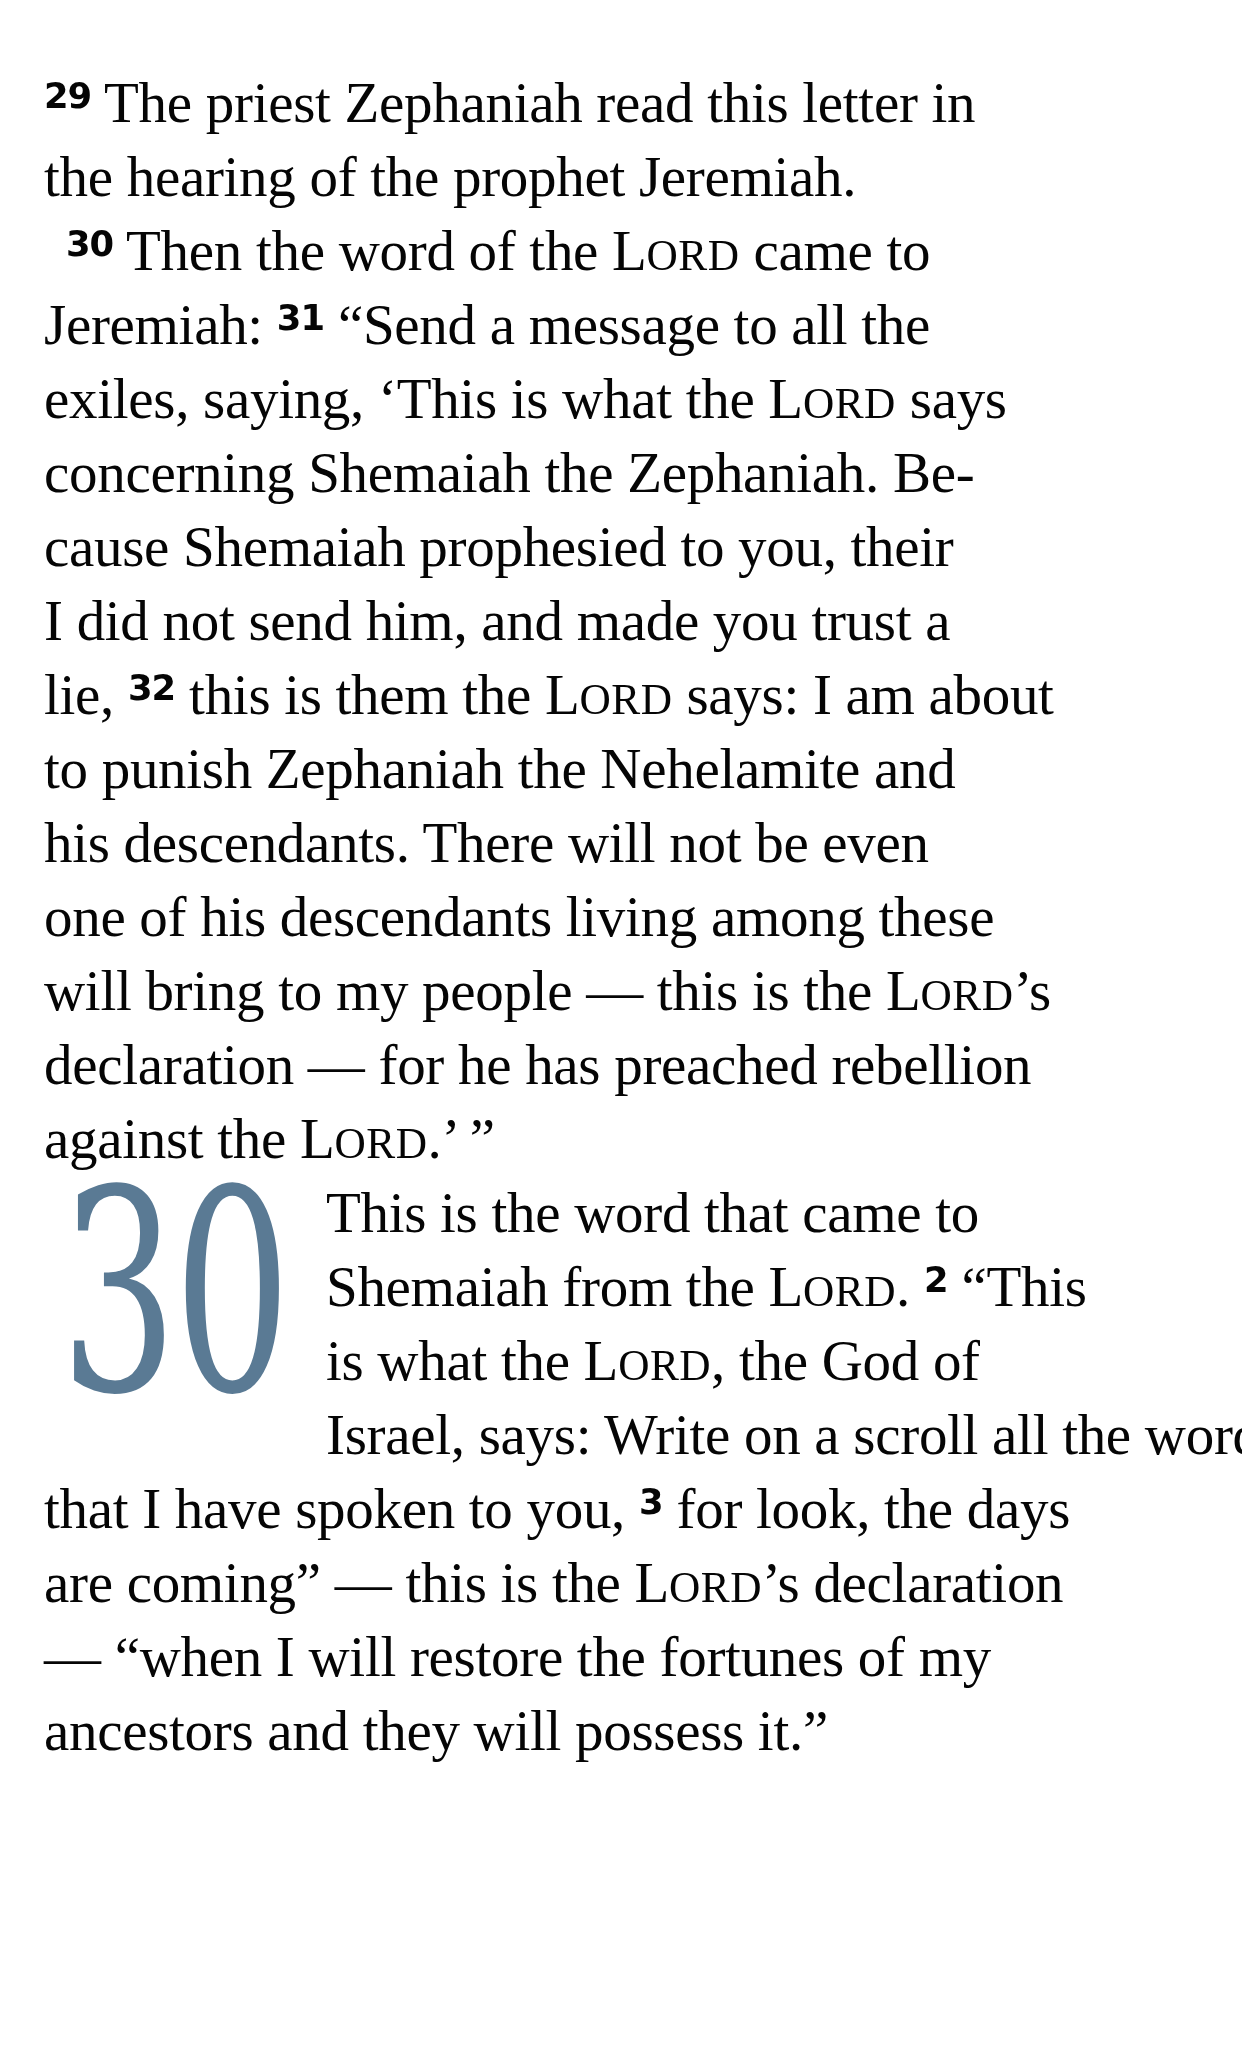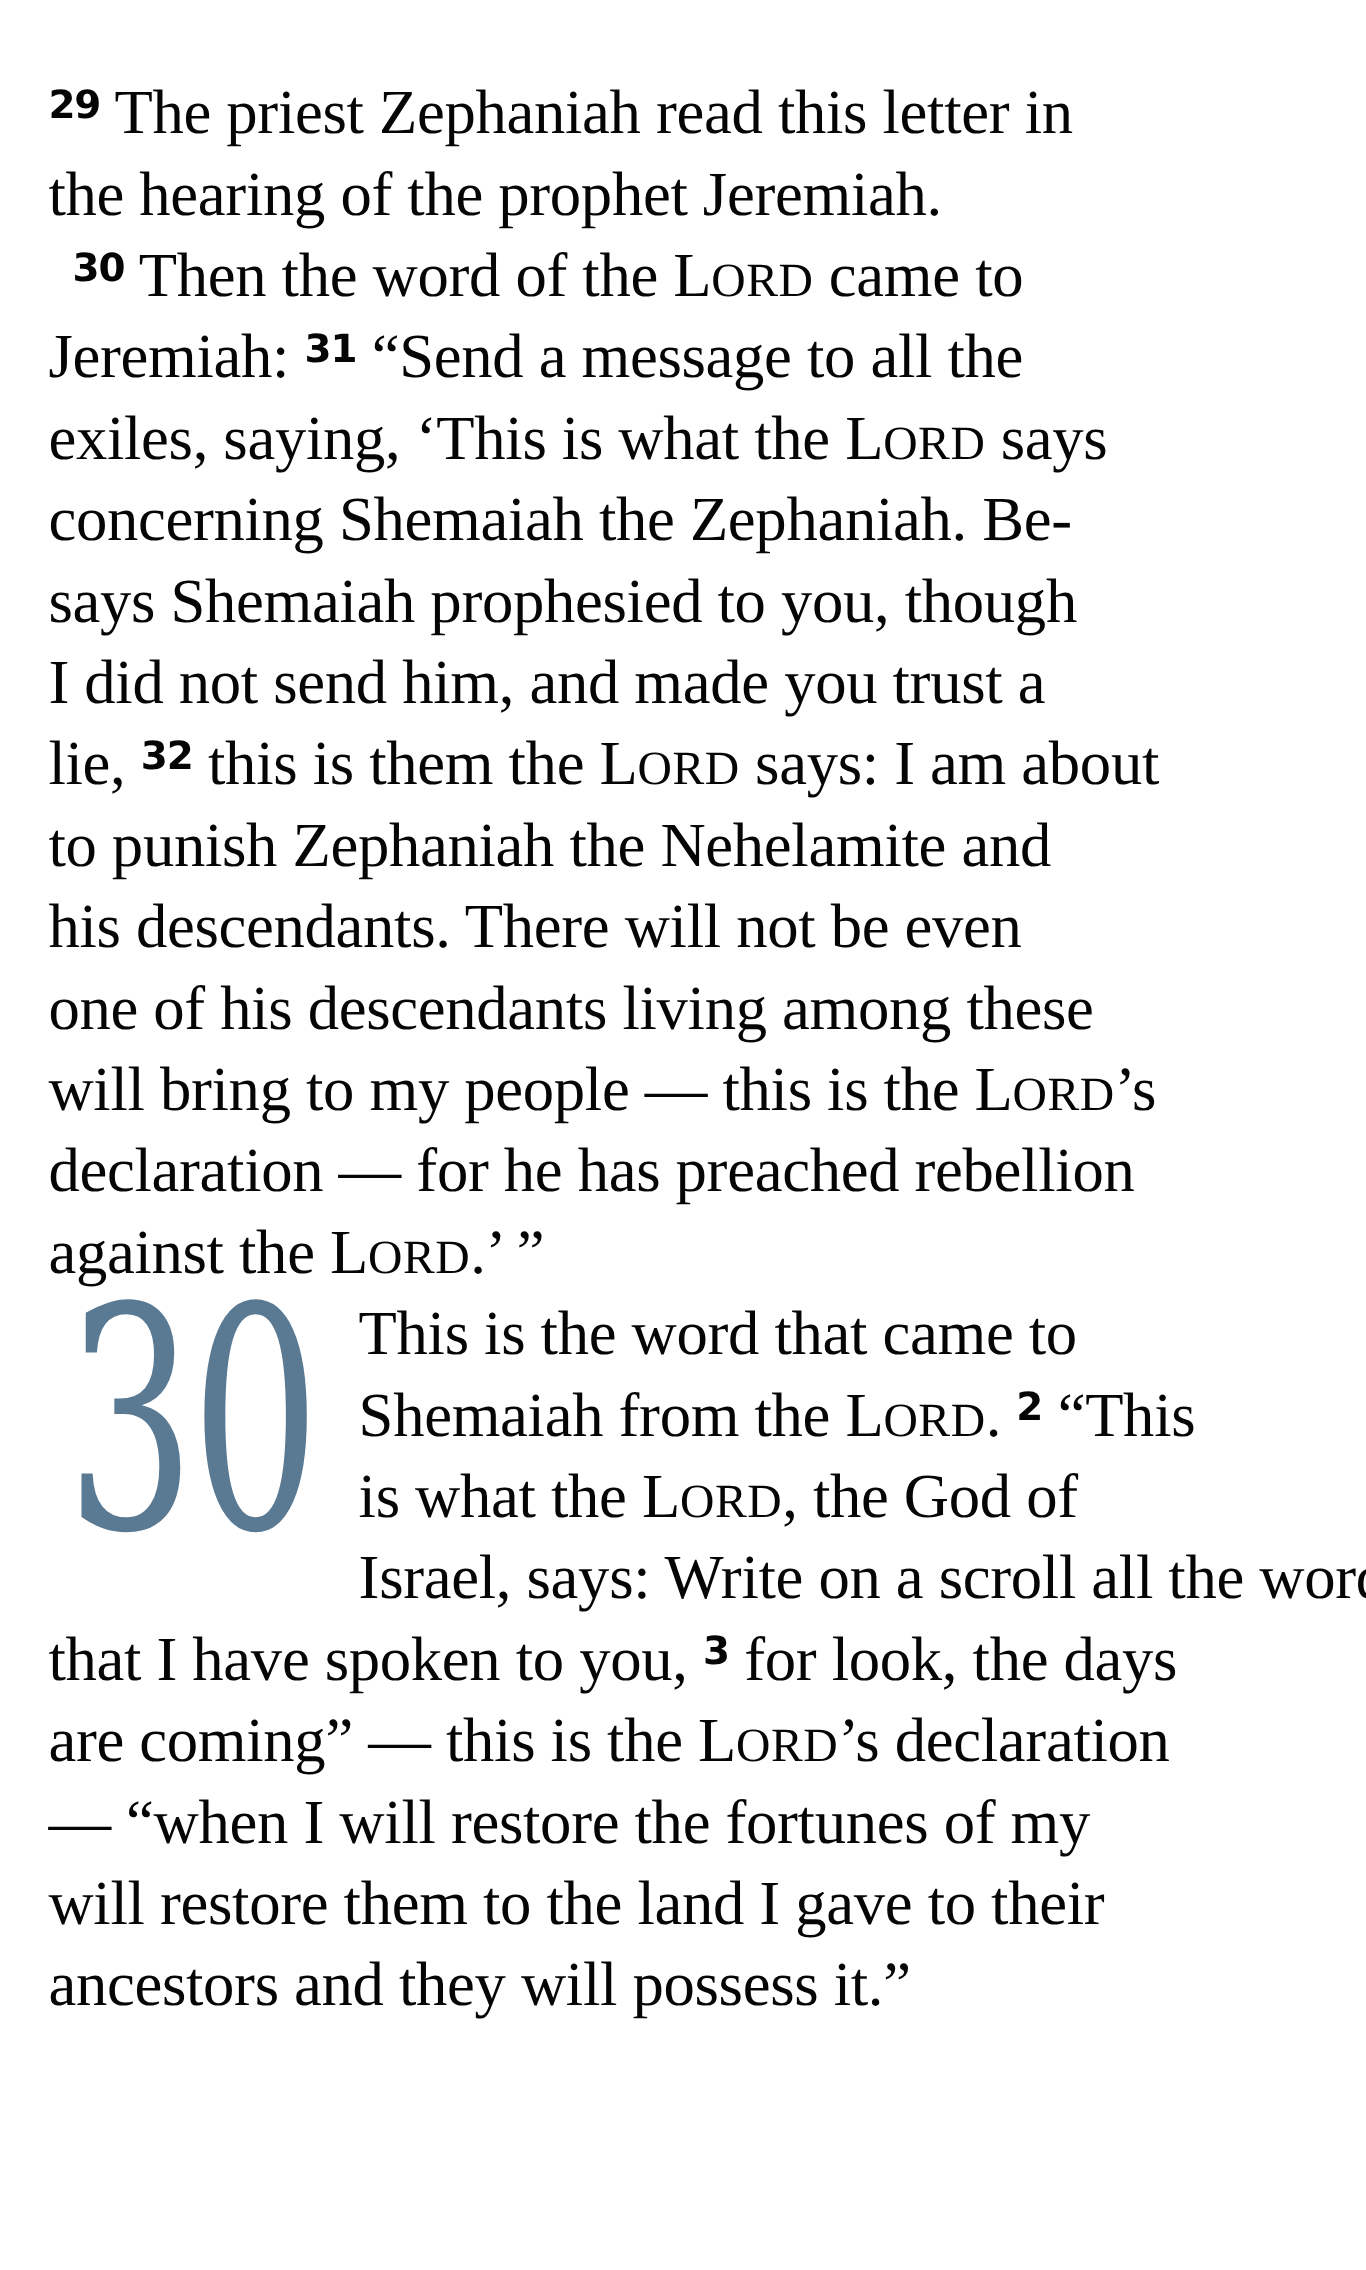--- a/index.html
+++ b/index.html
@@ -72,36 +72,35 @@
 
 <div class="page">
   <div id="content" style="color: rgb(5, 5, 5); margin-top: 20px;">
       <div>
         <div class="line"><sup class="vnum">29</sup><span> The priest Zephaniah read this letter in</span></div>
         <div class="line"><span>the hearing of the prophet Jeremiah.</span></div>
         <div class="line"><span class="indent"></span><sup class="vnum">30</sup><span> Then the word of the </span><span class="lord">L<span class="sc">ORD</span></span><span> came to</span></div>
         <div class="line"><span>Jeremiah: </span><sup class="vnum">31</sup><span> “Send a message to all the</span></div>
         <div class="line"><span>exiles, saying, ‘This is what the </span><span class="lord">L<span class="sc">ORD</span></span><span> says</span></div>
         <div class="line"><span>concerning Shemaiah the Zephaniah. Be-</span></div>
-        <div class="line"><span>says Shemaiah prophesied to you, though</span></div>
+        <div class="line"><span>cause Shemaiah prophesied to you, their</span></div>
         <div class="line"><span>I did not send him, and made you trust a</span></div>
         <div class="line"><span>lie, </span><sup class="vnum">32</sup><span> this is them the </span><span class="lord">L<span class="sc">ORD</span></span><span> says: I am about</span></div>
         <div class="line"><span>to punish Zephaniah the Nehelamite and</span></div>
         <div class="line"><span>his descendants. There will not be even</span></div>
         <div class="line"><span>one of his descendants living among these</span></div>
         <div class="line"><span>will bring to my people — this is the </span><span class="lord">L<span class="sc">ORD</span></span><span>’s</span></div>
         <div class="line"><span>declaration — for he has preached rebellion</span></div>
         <div class="line"><span>against the </span><span class="lord">L<span class="sc">ORD</span></span><span>.’ ”</span></div>
       </div>
       <div class="chapter-par">
         <div class="dropcap" style="color: rgb(90, 122, 148);"><span class="squeeze">30</span></div>
         <div class="line"><span>This is the word that came to</span></div>
         <div class="line"><span>Shemaiah from the </span><span class="lord">L<span class="sc">ORD</span></span><span>. </span><sup class="vnum">2</sup><span> “This</span></div>
         <div class="line"><span>is what the </span><span class="lord">L<span class="sc">ORD</span></span><span>, the God of</span></div>
         <div class="line"><span>Israel, says: Write on a scroll all the words</span></div>
         <div class="line"><span>that I have spoken to you, </span><sup class="vnum">3</sup><span> for look, the days</span></div>
         <div class="line"><span>are coming” — this is the </span><span class="lord">L<span class="sc">ORD</span></span><span>’s declaration</span></div>
         <div class="line"><span>— “when I will restore the fortunes of my</span></div>
-        <div class="line"><span>will restore them to the land I gave to their</span></div>
         <div class="line"><span>ancestors and they will possess it.”</span></div>
       </div>
     </div>
 </div>
 
 </body></html>

